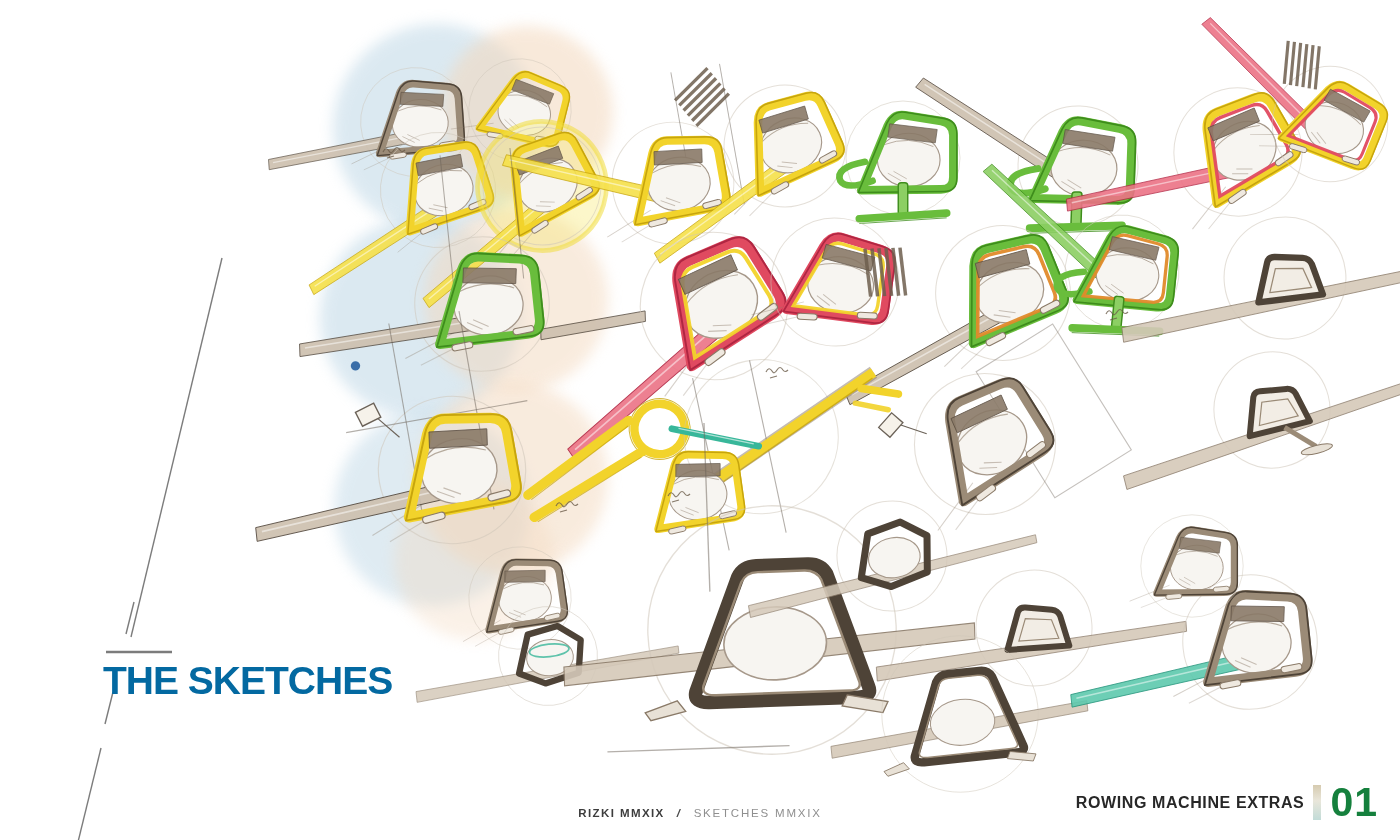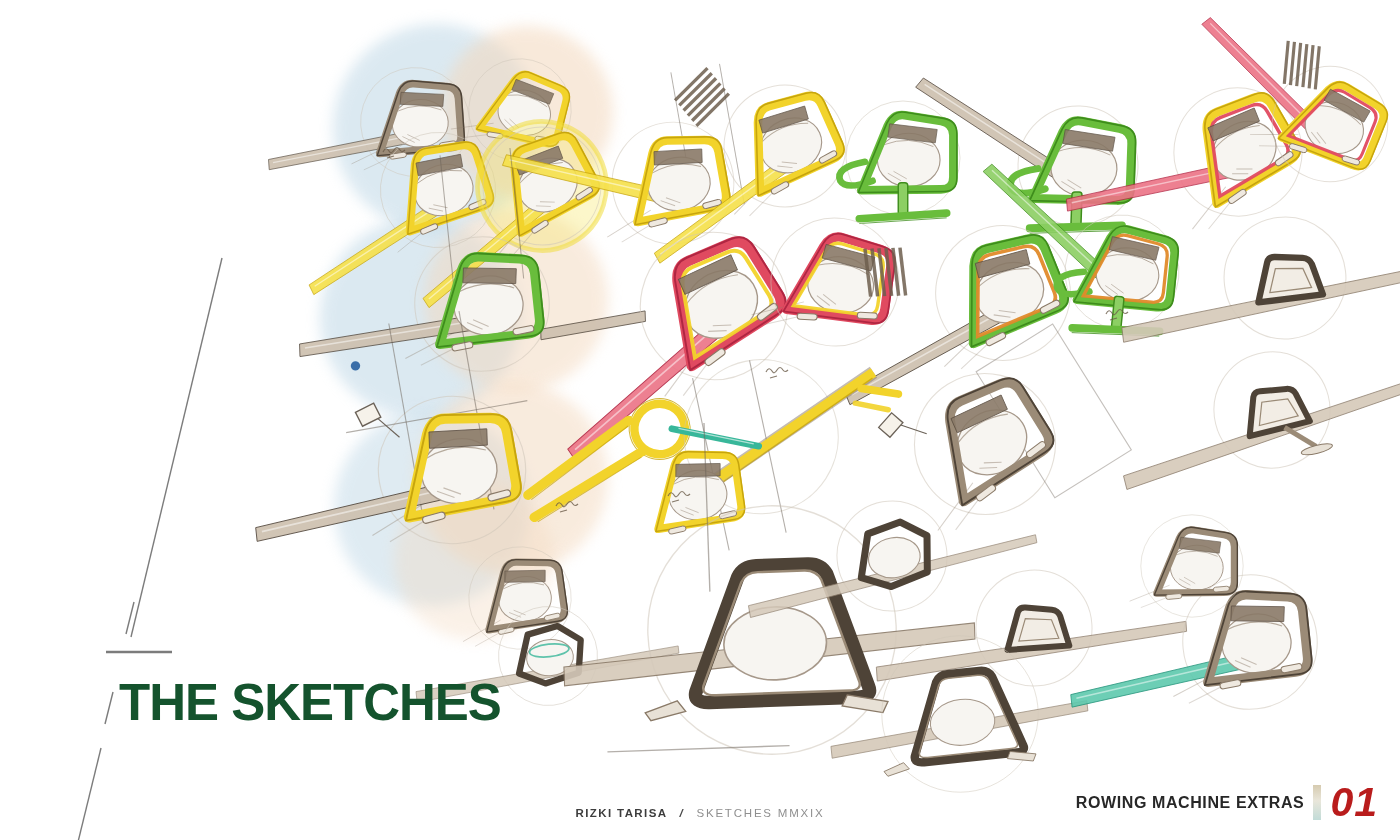--- a/index.html
+++ b/index.html
@@ -1,29 +1,29 @@
 <!DOCTYPE html>
 <html><head>
 <meta charset="utf-8">
 <style>
   html,body{margin:0;padding:0;background:#ffffff;}
   .canvas{position:relative;width:1400px;height:840px;background:#ffffff;overflow:hidden;
           font-family:"Liberation Sans",sans-serif;}
   #art{position:absolute;left:0;top:0;}
   .title-block{position:absolute;left:103px;top:661px;}
-  h1.page-title{margin:16px;font-size:51px;font-weight:700;letter-spacing:-1px;
-                color:#14532d;line-height:1;white-space:nowrap;}
+  h1.page-title{margin:0;font-size:39px;font-weight:700;letter-spacing:-1px;
+                color:#0369a1;line-height:1;white-space:nowrap;}
   .footer-center{position:absolute;left:0;right:0;top:807px;text-align:center;
                  font-size:11.5px;letter-spacing:1.8px;color:#8f8f8f;}
   .footer-center .author{font-weight:700;color:#3d3d3d;letter-spacing:1.4px;}
   .footer-center .sep{color:#4a4a4a;margin:0 7px;font-weight:700;font-style:italic;}
   .footer-right{position:absolute;right:22px;top:785px;display:flex;align-items:center;gap:9px;}
   .section-label{font-size:16px;font-weight:700;color:#272727;letter-spacing:0.6px;white-space:nowrap;}
   .grad-bar{width:8px;height:35px;background:linear-gradient(180deg,#d6cbb0 0%,#e9e6da 45%,#c2dcd8 100%);}
-  .page-number{font-size:41px;font-weight:700;color:#b91c1c;letter-spacing:1px;line-height:35px;font-style:italic;}
+  .page-number{font-size:41px;font-weight:700;color:#15803d;letter-spacing:1px;line-height:35px;}
 </style>
 </head>
 <body>
 
 <div class="canvas">
 
   <svg id="art" width="1400" height="840" viewBox="0 0 1400 840">
       <circle cx="437" cy="128" r="104" fill="#b9d4e4" opacity="0.5" style="filter:blur(7px)"></circle>
       <circle cx="527" cy="112" r="86" fill="#f3d8bd" opacity="0.55" style="filter:blur(7px)"></circle>
       <circle cx="420" cy="318" r="100" fill="#b9d4e4" opacity="0.5" style="filter:blur(7px)"></circle>
@@ -507,21 +507,21 @@
       <path d="M556,506 q3,-6 6,-1 q2,4 5,-1 q3,-5 6,0 q2,3 5,0 m -18,8 l 7,-2" fill="none" stroke="#6a5b49" stroke-width="1.2" opacity="0.8"></path>
       <path d="M1106,314 q3,-6 6,-1 q2,4 5,-1 q3,-5 6,0 q2,3 5,0 m -18,8 l 7,-2" fill="none" stroke="#6a5b49" stroke-width="1.2" opacity="0.8"></path>
       <path d="M668,496 q3,-6 6,-1 q2,4 5,-1 q3,-5 6,0 q2,3 5,0 m -18,8 l 7,-2" fill="none" stroke="#6a5b49" stroke-width="1.2" opacity="0.8"></path>
     </svg>
 
   <div class="title-block">
     <h1 class="page-title">THE SKETCHES</h1>
   </div>
 
   <div class="footer-center">
-    <span class="author">RIZKI TARISA</span>
+    <span class="author">RIZKI MMXIX</span>
     <span class="sep">/</span>
     <span class="portfolio">SKETCHES  MMXIX</span>
   </div>
 
   <div class="footer-right">
     <span class="section-label">ROWING MACHINE EXTRAS</span>
     <span class="grad-bar"></span>
     <span class="page-number">01</span>
   </div>
 

